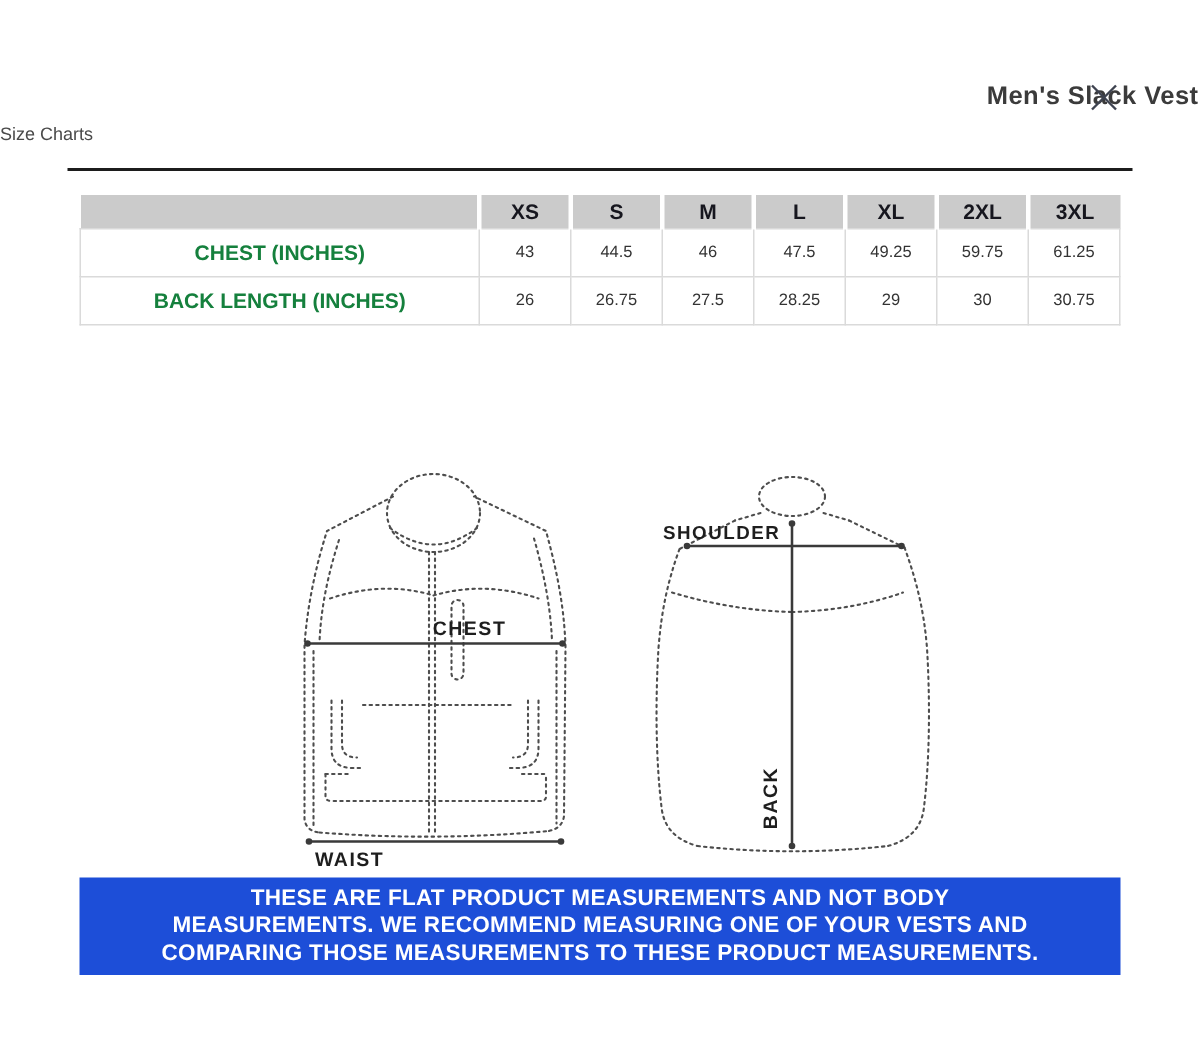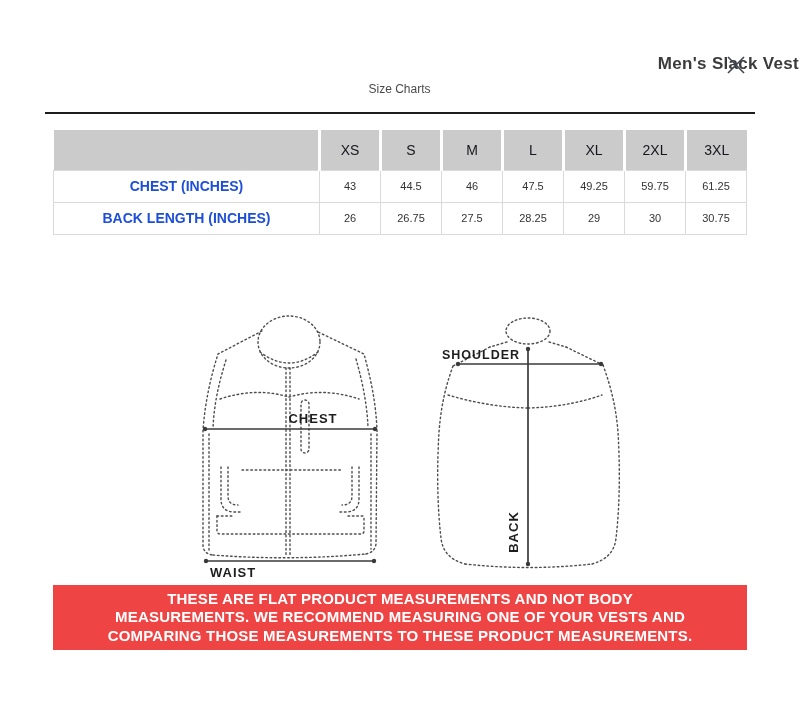--- a/index.html
+++ b/index.html
@@ -11,60 +11,60 @@
   .modal { position:absolute; inset:0; background:#fff; }
 
   
   .title {
     position:absolute; top:54px; left:0; width:100%;
     text-align:right; font-size:17px; font-weight:700; color:#3b3b3b;
     letter-spacing:.3px;
   }
   .subtitle {
     position:absolute; top:82px; left:0; width:100%;
-    text-align:center; font-size:12px; color:#4a4a4a;
+    text-align:left; font-size:12px; color:#4a4a4a;
   }
   .close-btn {
     position:absolute; top:52px; left:723px; width:26px; height:26px;
     background:none; border:none; cursor:pointer; padding:0;
   }
   .divider {
     position:absolute; top:112px; left:45px; width:710px; height:2px;
     background:#1c1c1c;
   }
 
   
   .size-table-wrap { position:absolute; top:130px; left:53px; width:694px; }
   table.size-table { border-collapse:collapse; width:694px; table-layout:fixed; }
   .size-table th {
-    background:#cbcbcb; height:40px; font-size:14px; font-weight:400;
+    background:#cbcbcb; height:22px; font-size:14px; font-weight:700;
     color:#16161e; text-align:center; border:none;
   }
   .size-table th:not(:last-child){ border-right:3px solid #ffffff; }
   .size-table td {
     height:32px; text-align:center; border:1px solid #dadada;
     background:#fff; font-size:11px; color:#333;
   }
-  .size-table td.rowlabel { font-weight:700; font-size:14px; color:#1d4ed8; }
+  .size-table td.rowlabel { font-weight:700; font-size:14px; color:#15803d; }
 
   
   .diagram-svg { position:absolute; }
   .svg-front { top:300px; left:180px; }
   .svg-back  { top:300px; left:420px; }
   .outline   { fill:none; stroke:#4d4d4d; stroke-width:1.4;
                stroke-dasharray:1.6 2.8; stroke-linecap:round; }
   .measure   { stroke:#3a3a3a; stroke-width:1.7; }
   .measure-dot { fill:#3a3a3a; }
   .measure-label { font-family:"Liberation Sans","DejaVu Sans",sans-serif;
                font-size:13px; font-weight:700; fill:#1e1e1e; letter-spacing:1px; }
 
   
   .notice {
     position:absolute; top:585px; left:53px; width:694px; height:65px;
-    background:#ef4444; color:#ffffff; display:flex; align-items:center;
+    background:#1d4ed8; color:#ffffff; display:flex; align-items:center;
     justify-content:center; text-align:center;
     font-size:15px; font-weight:700; line-height:1.22; letter-spacing:.2px;
     padding:0 45px;
   }
 </style>
 </head>
 <body>
 
 <div class="modal">
 

